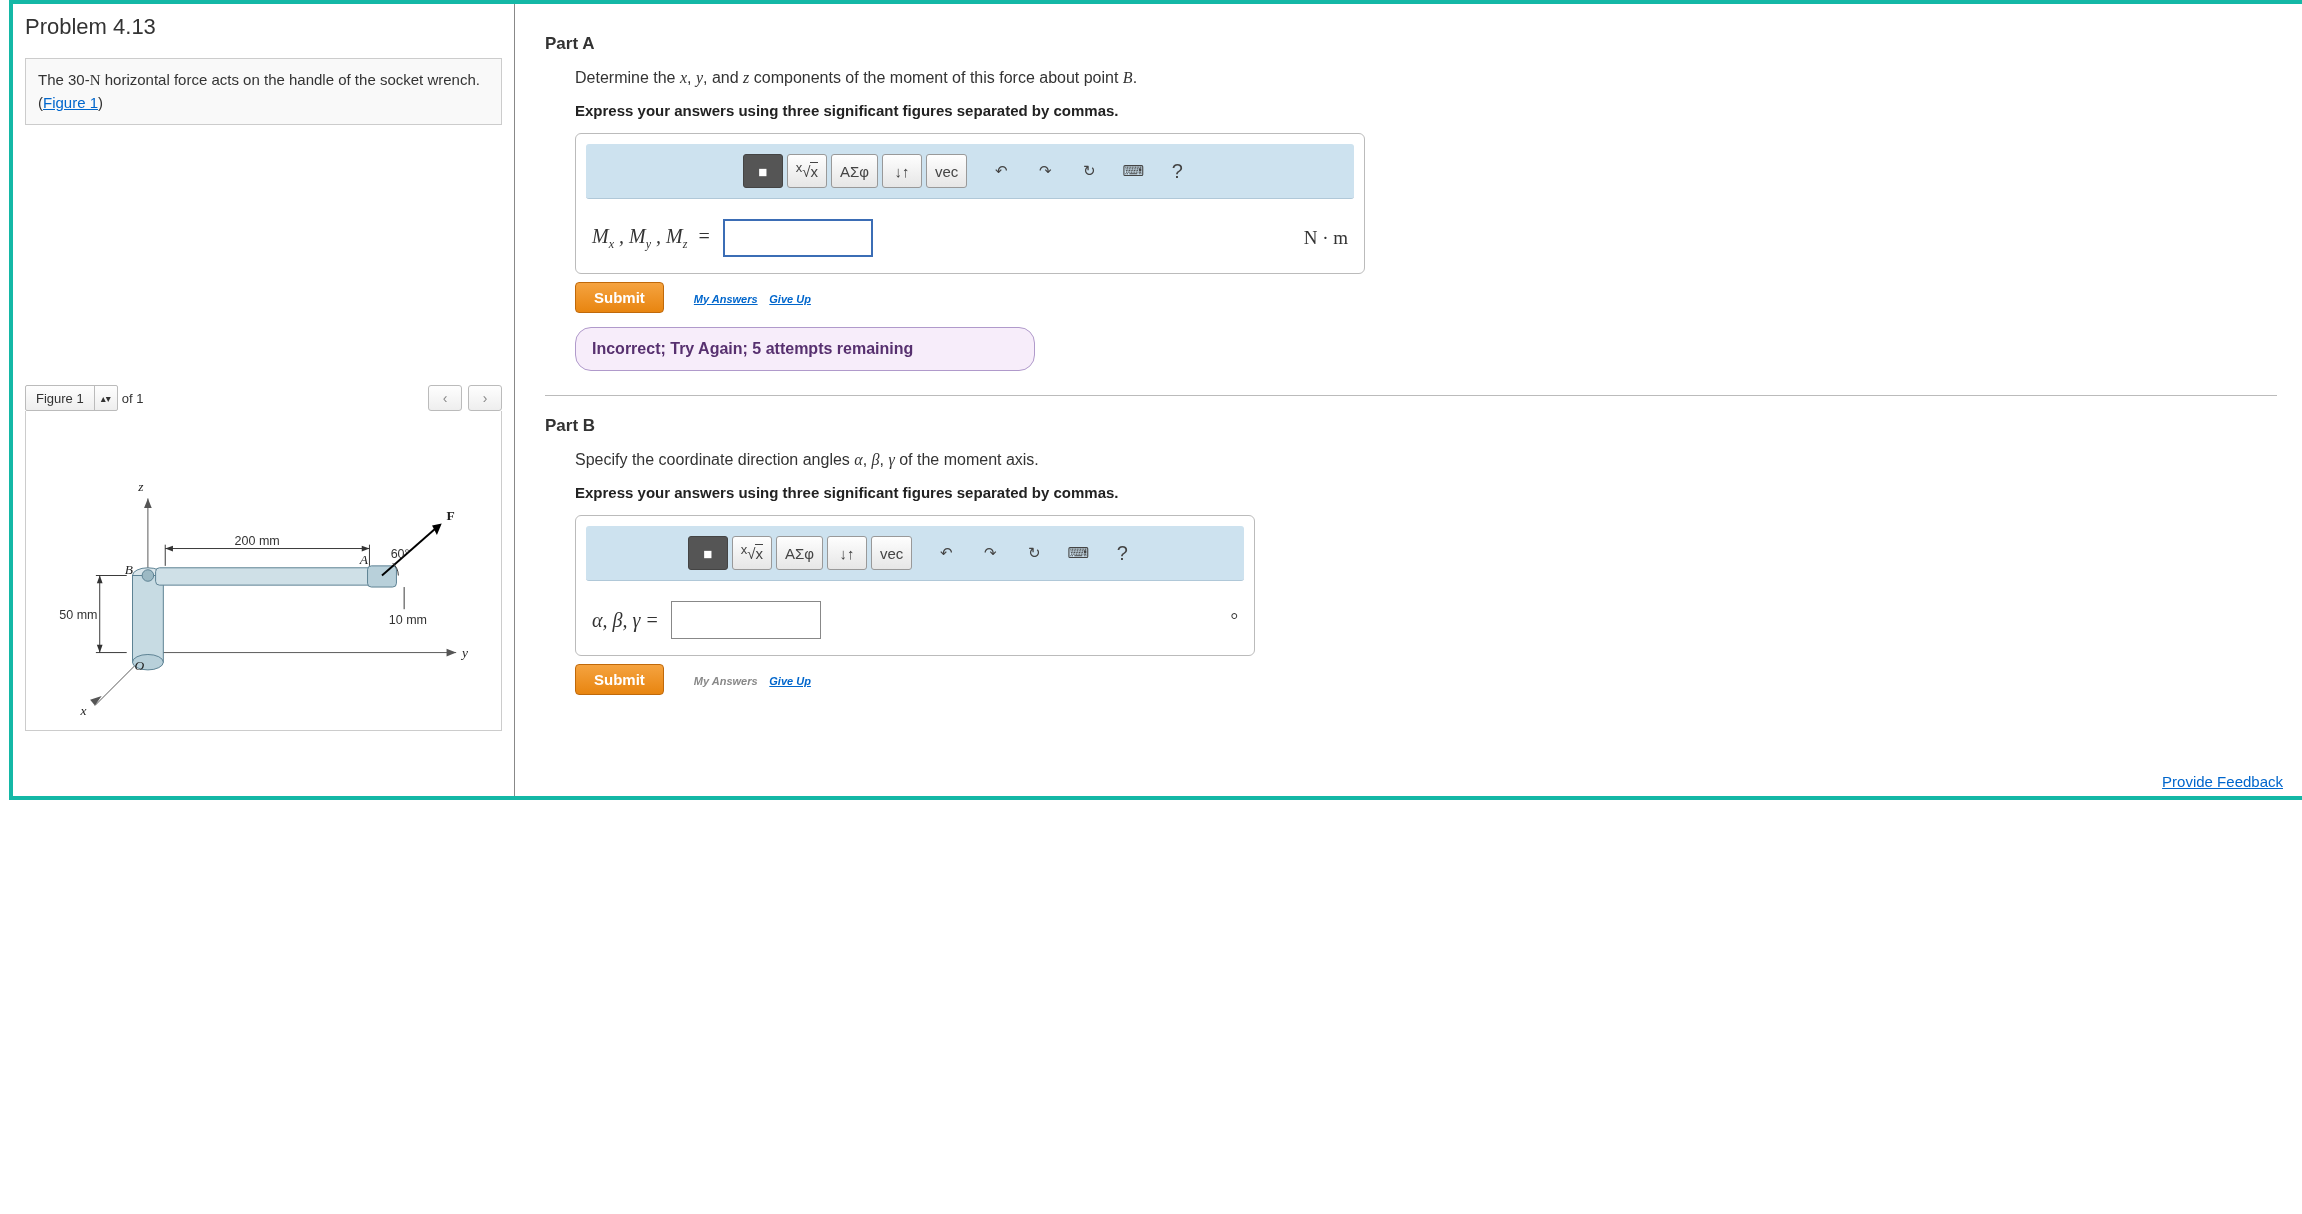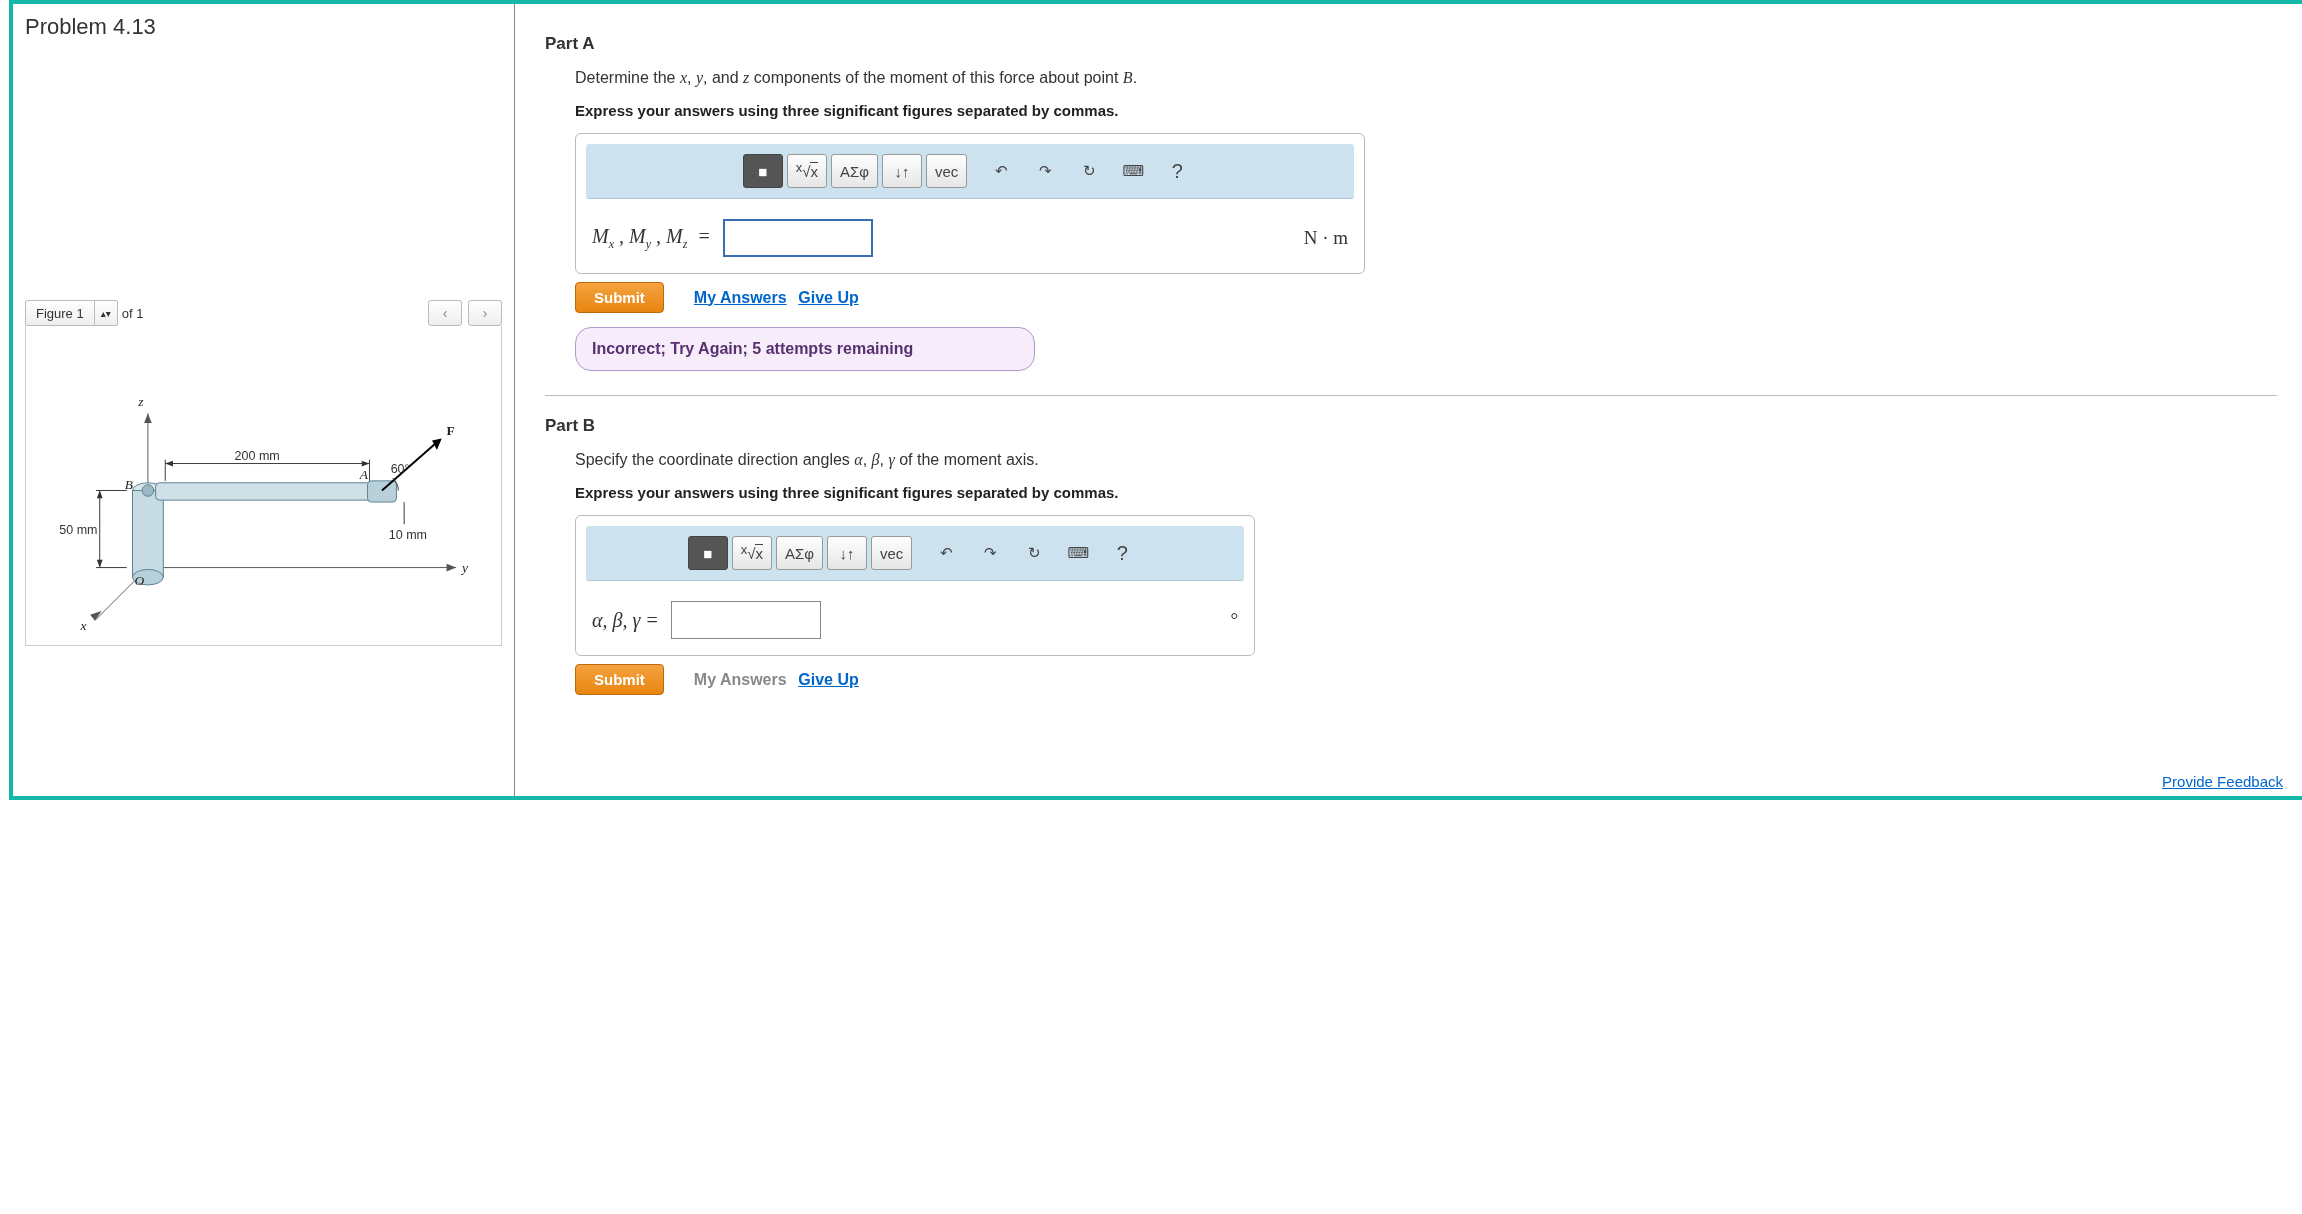--- a/index.html
+++ b/index.html
@@ -38,21 +38,21 @@
 
   .answer-row { display: flex; align-items: center; padding: 10px 16px 16px 16px; }
   .answer-label { font-family: 'Times New Roman', serif; font-size: 20px; font-style: italic; white-space: nowrap; }
   .answer-label sub { font-size: 12px; font-style: italic; }
   .answer-input { margin-left: 12px; height: 38px; width: 150px; border: 2px solid #3b6db5; padding: 2px 6px; font-size: 16px; }
   .answer-input.plain { border: 1px solid #888; }
   .answer-unit { margin-left: auto; font-family: 'Times New Roman', serif; font-size: 19px; }
 
   .action-row { display: flex; align-items: center; gap: 30px; margin-top: 8px; }
   .submit-btn { background: linear-gradient(#f5a340,#e88510); color: #fff; font-weight: bold; font-size: 15px; border: 1px solid #c0690a; border-radius: 4px; padding: 6px 18px; cursor: pointer; }
-  .action-link { color: #0066cc; font-weight: bold; text-decoration: underline; cursor: pointer; font-size: 16px; }
+  .action-link { color: #0066cc; font-weight: bold; text-decoration: underline; cursor: pointer; font-size: 11px; font-style: italic; }
   .action-link.disabled { color: #888; text-decoration: none; cursor: default; }
 
   .feedback-box { margin-top: 14px; border: 1px solid #b09acb; border-radius: 16px; background: #f7edfa; padding: 12px 16px; color: #57306f; font-weight: bold; font-size: 16px; max-width: 460px; }
 
   hr.section-div { border: none; border-top: 1px solid #bbb; margin: 24px 0 20px 0; }
 
   .feedback-link { position: absolute; right: 24px; bottom: 6px; color: #0066cc; text-decoration: underline; font-size: 15px; cursor: pointer; }
 
   
   .wrench-svg { width: 100%; height: 100%; }
@@ -60,20 +60,23 @@
   .fig-label-i { font-style: italic; }
   .fig-dim { font-size: 13px; fill: #333; }
 </style>
 </head>
 <body>
 
 <div class="container">
 
   <div class="left-panel">
     <div class="problem-title">Problem 4.13</div>
+    <div class="problem-box">
+      <span>The 30-</span><span class="math-r">N</span><span> horizontal force acts on the handle of the socket wrench. (</span><a href="#">Figure 1</a><span>)</span>
+    </div>
 
     <div class="figure-bar">
       <div class="figure-select">
         <span class="fname">Figure 1</span>
         <span class="arrows">▴▾</span>
       </div>
       <span class="figure-of">of 1</span>
       <div class="figure-nav">
         <button>‹</button>
         <button>›</button>

